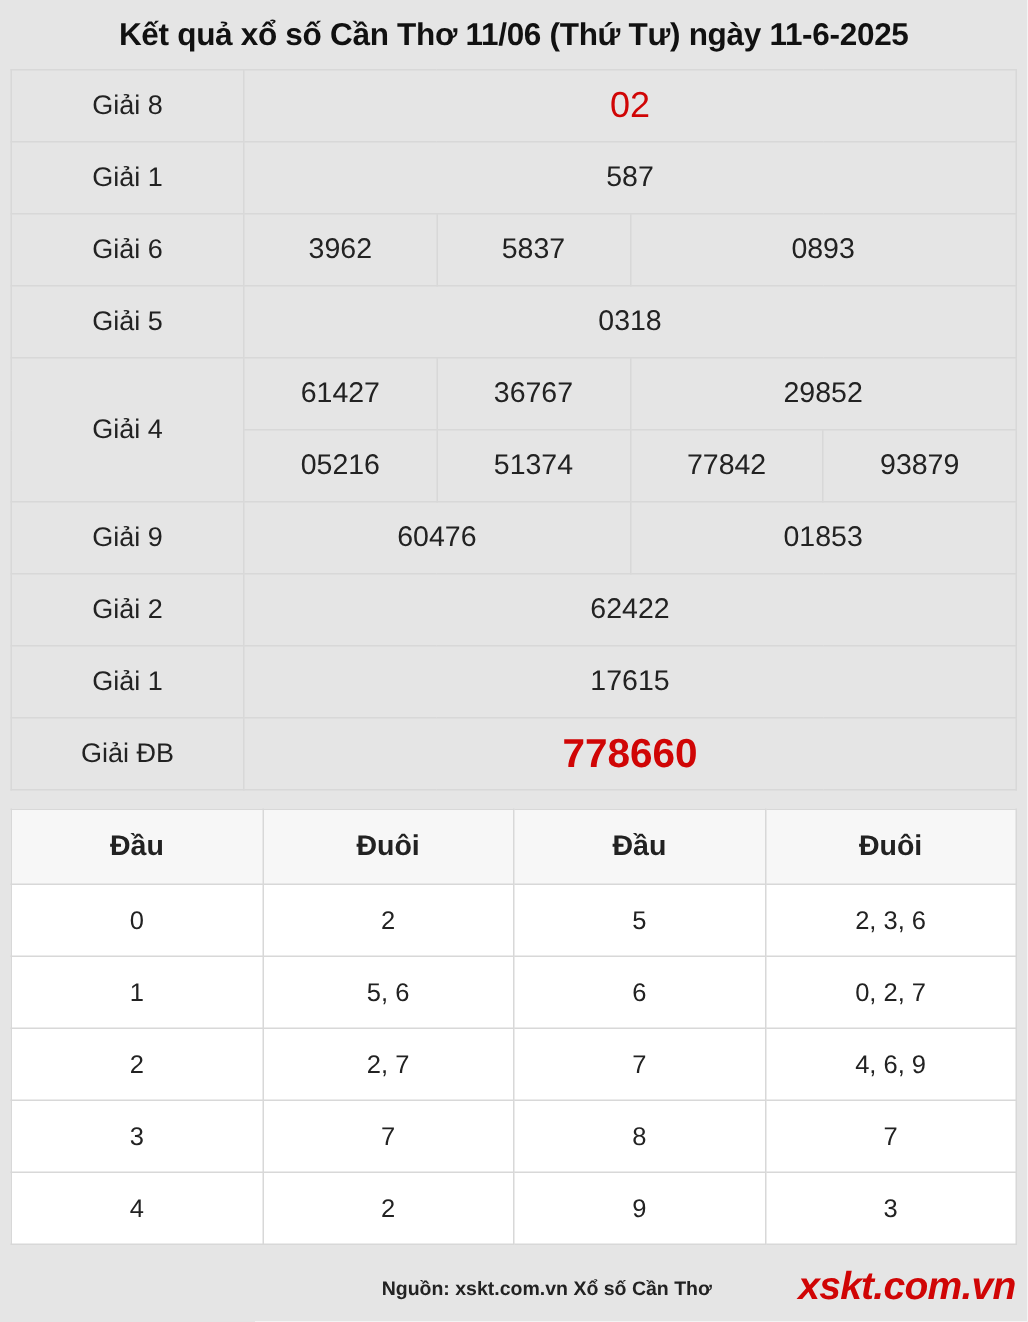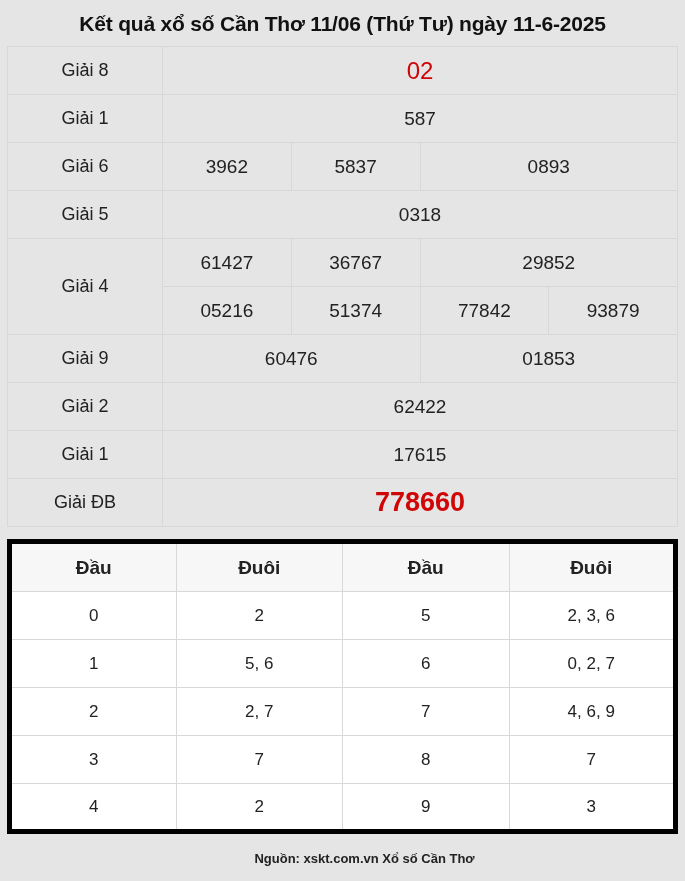--- a/index.html
+++ b/index.html
@@ -58,21 +58,21 @@
     color: #d00505;
     font-weight: bold;
     font-size: 27px;
   }
   .results tr.g4 td { height: 48px; text-align: center; }
 
   
   .ht {
     width: 671px;
     margin: 12px 7px 0 7px;
-    border: 5px solid #000000;
+    border: 1px solid #000000;
     background: #fff;
   }
   .ht th, .ht td {
     border: 1px solid #d8d8d8;
     text-align: center;
     vertical-align: middle;
     height: 48px;
     font-size: 18px;
     font-weight: normal;
     color: #222;
@@ -216,15 +216,16 @@
         <td>4</td>
         <td>2</td>
         <td>9</td>
         <td>3</td>
       </tr>
     </tbody>
   </table>
 
   <div class="footer">
     <div class="source">Nguồn: xskt.com.vn Xổ số Cần Thơ</div>
+    <div class="watermark">xskt.com.vn</div>
   </div>
 
 </div>
 
 </body></html>

